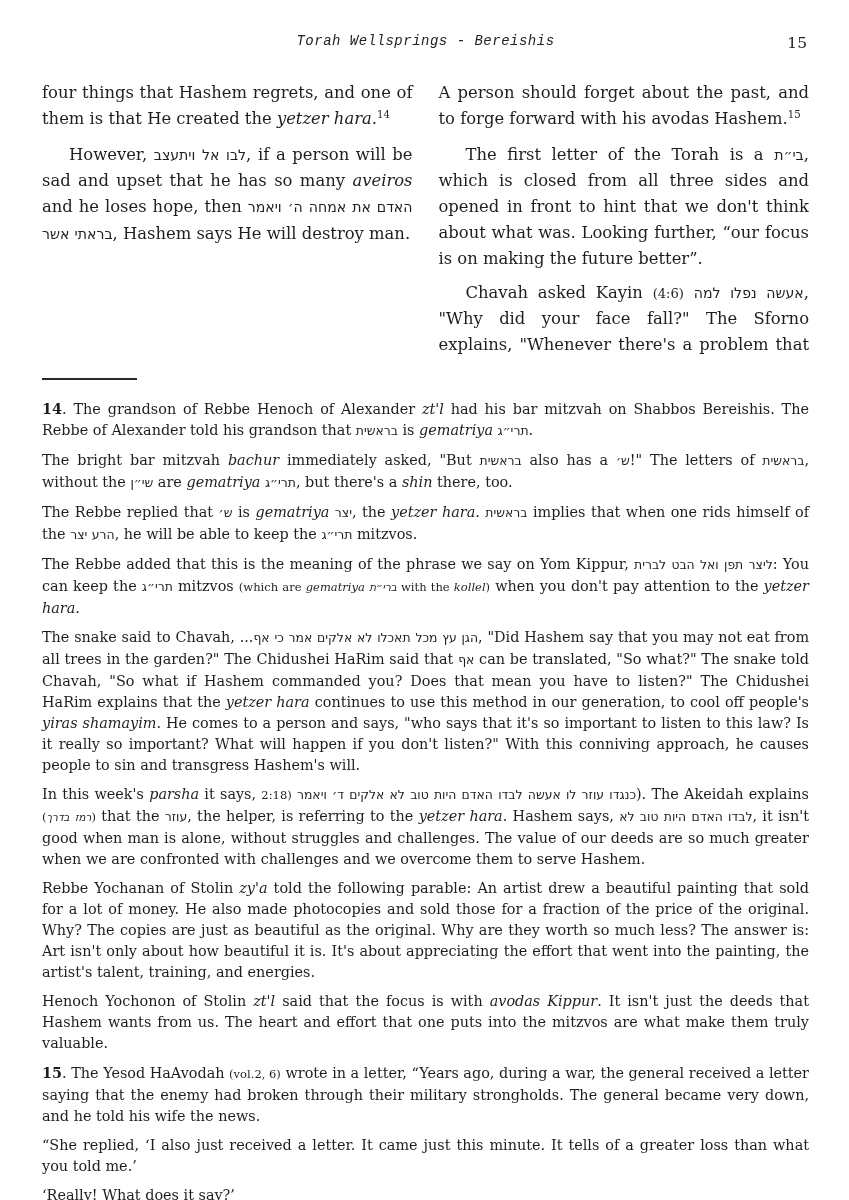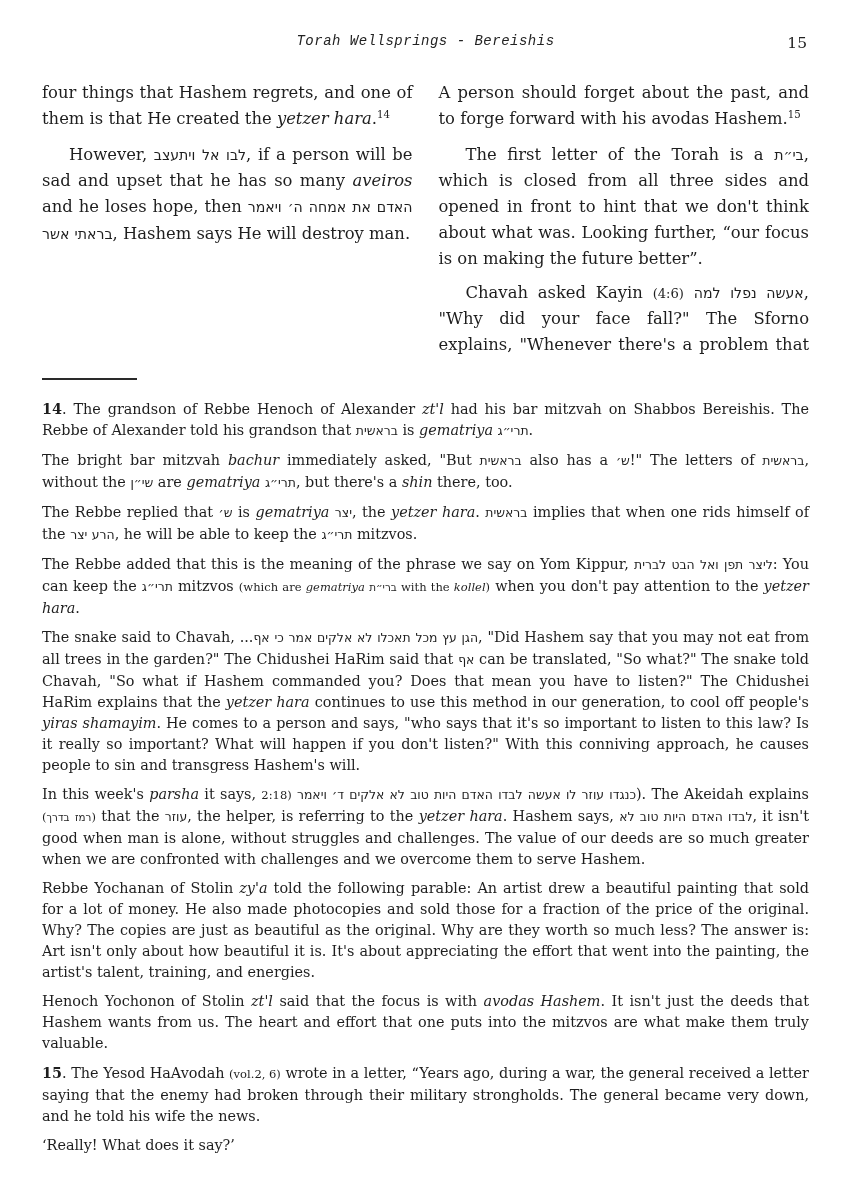--- a/index.html
+++ b/index.html
@@ -23,21 +23,21 @@
   .main-p.indent{text-indent:27px;}
   .main-p.cont{text-align-last:justify;}
   .fn-sep{width:95px;border:0;border-top:2px solid #2a2a2a;margin:20px 0 18px 0;}
   .footnotes{text-align:justify;font-size:14.4px;line-height:21px;}
   .fn-p{margin:0 0 8px 0;}
   .seg-i{font-style:italic;}
   .seg-b{font-weight:bold;}
   .seg-s{font-size:.8em;}
   .seg-si{font-size:.8em;font-style:italic;}
   .seg-h{font-family:"DejaVu Sans","Liberation Sans",sans-serif;font-size:.86em;}
-  .seg-sh{font-family:"DejaVu Sans","Liberation Sans",sans-serif;font-size:.72em;}
+  .seg-sh{font-family:"DejaVu Sans","Liberation Sans",sans-serif;font-size:.72em;font-style:italic;}
   .seg-sup{font-size:.62em;position:relative;top:-.55em;}
   .hw{direction:rtl;unicode-bidi:isolate;}
 </style>
 </head>
 <body>
 
 <div class="page">
   <div class="header">
     <span class="header-title">Torah Wellsprings - Bereishis</span>
     <span class="page-number">15</span>
@@ -58,17 +58,18 @@
   <hr class="fn-sep">
 
   <section class="footnotes" id="footnotes">
       <p class="fn-p"><span class="seg-b">14</span><span class="seg-n">. The grandson of Rebbe Henoch of Alexander </span><span class="seg-i">zt'l</span><span class="seg-n"> had his bar mitzvah on Shabbos Bereishis. The Rebbe of Alexander told his grandson that </span><span class="seg-h hw">בראשית</span><span class="seg-n"> is </span><span class="seg-i">gematriya</span><span class="seg-n"> </span><span class="seg-h hw">תרי״ג</span><span class="seg-n">.</span></p>
       <p class="fn-p"><span class="seg-n">The bright bar mitzvah </span><span class="seg-i">bachur</span><span class="seg-n"> immediately asked, "But </span><span class="seg-h hw">בראשית</span><span class="seg-n"> also has a </span><span class="seg-h hw">ש׳</span><span class="seg-n">!" The letters of </span><span class="seg-h hw">בראשית</span><span class="seg-n">, without the </span><span class="seg-h hw">שי״ן</span><span class="seg-n"> are </span><span class="seg-i">gematriya</span><span class="seg-n"> </span><span class="seg-h hw">תרי״ג</span><span class="seg-n">, but there's a </span><span class="seg-i">shin</span><span class="seg-n"> there, too.</span></p>
       <p class="fn-p"><span class="seg-n">The Rebbe replied that </span><span class="seg-h hw">ש׳</span><span class="seg-n"> is </span><span class="seg-i">gematriya</span><span class="seg-n"> </span><span class="seg-h hw">יצר</span><span class="seg-n">, the </span><span class="seg-i">yetzer hara</span><span class="seg-n">. </span><span class="seg-h hw">בראשית</span><span class="seg-n"> implies that when one rids himself of the </span><span class="seg-h hw">יצר</span> <span class="seg-h hw">הרע</span><span class="seg-n">, he will be able to keep the </span><span class="seg-h hw">תרי״ג</span><span class="seg-n"> mitzvos.</span></p>
       <p class="fn-p"><span class="seg-n">The Rebbe added that this is the meaning of the phrase we say on Yom Kippur, </span><span class="seg-h hw">לברית</span> <span class="seg-h hw">הבט</span> <span class="seg-h hw">ואל</span> <span class="seg-h hw">תפן</span> <span class="seg-h hw">ליצר</span><span class="seg-n">: You can keep the </span><span class="seg-h hw">תרי״ג</span><span class="seg-n"> mitzvos </span><span class="seg-s">(which are </span><span class="seg-si">gematriya</span><span class="seg-s"> </span><span class="seg-sh hw">ברי״ת</span><span class="seg-s"> with the </span><span class="seg-si">kollel</span><span class="seg-s">)</span><span class="seg-n"> when you don't pay attention to the </span><span class="seg-i">yetzer hara</span><span class="seg-n">.</span></p>
       <p class="fn-p"><span class="seg-n">The snake said to Chavah, ...</span><span class="seg-h hw">אף</span> <span class="seg-h hw">כי</span> <span class="seg-h hw">אמר</span> <span class="seg-h hw">אלקים</span> <span class="seg-h hw">לא</span> <span class="seg-h hw">תאכלו</span> <span class="seg-h hw">מכל</span> <span class="seg-h hw">עץ</span> <span class="seg-h hw">הגן</span><span class="seg-n">, "Did Hashem say that you may not eat from all trees in the garden?" The Chidushei HaRim said that </span><span class="seg-h hw">אף</span><span class="seg-n"> can be translated, "So what?" The snake told Chavah, "So what if Hashem commanded you? Does that mean you have to listen?" The Chidushei HaRim explains that the </span><span class="seg-i">yetzer hara</span><span class="seg-n"> continues to use this method in our generation, to cool off people's </span><span class="seg-i">yiras shamayim</span><span class="seg-n">. He comes to a person and says, "who says that it's so important to listen to this law? Is it really so important? What will happen if you don't listen?" With this conniving approach, he causes people to sin and transgress Hashem's will.</span></p>
       <p class="fn-p"><span class="seg-n">In this week's </span><span class="seg-i">parsha</span><span class="seg-n"> it says, </span><span class="seg-s">2:18)</span><span class="seg-n"> </span><span class="seg-h hw">ויאמר</span> <span class="seg-h hw">ד׳</span> <span class="seg-h hw">אלקים</span> <span class="seg-h hw">לא</span> <span class="seg-h hw">טוב</span> <span class="seg-h hw">היות</span> <span class="seg-h hw">האדם</span> <span class="seg-h hw">לבדו</span> <span class="seg-h hw">אעשה</span> <span class="seg-h hw">לו</span> <span class="seg-h hw">עוזר</span> <span class="seg-h hw">כנגדו</span><span class="seg-n">). The Akeidah explains </span><span class="seg-s">(</span><span class="seg-sh hw">בדרך</span> <span class="seg-sh hw">רמז</span><span class="seg-s">)</span><span class="seg-n"> that the </span><span class="seg-h hw">עוזר</span><span class="seg-n">, the helper, is referring to the </span><span class="seg-i">yetzer hara</span><span class="seg-n">. Hashem says, </span><span class="seg-h hw">לא</span> <span class="seg-h hw">טוב</span> <span class="seg-h hw">היות</span> <span class="seg-h hw">האדם</span> <span class="seg-h hw">לבדו</span><span class="seg-n">, it isn't good when man is alone, without struggles and challenges. The value of our deeds are so much greater when we are confronted with challenges and we overcome them to serve Hashem.</span></p>
       <p class="fn-p"><span class="seg-n">Rebbe Yochanan of Stolin </span><span class="seg-i">zy'a</span><span class="seg-n"> told the following parable: An artist drew a beautiful painting that sold for a lot of money. He also made photocopies and sold those for a fraction of the price of the original. Why? The copies are just as beautiful as the original. Why are they worth so much less? The answer is: Art isn't only about how beautiful it is. It's about appreciating the effort that went into the painting, the artist's talent, training, and energies.</span></p>
-      <p class="fn-p"><span class="seg-n">Henoch Yochonon of Stolin </span><span class="seg-i">zt'l</span><span class="seg-n"> said that the focus is with </span><span class="seg-i">avodas Hashem</span><span class="seg-n">. It isn't just the deeds that Hashem wants from us. The heart and effort that one puts into the mitzvos are what make them truly valuable.</span></p>
+      <p class="fn-p"><span class="seg-n">Henoch Yochonon of Stolin </span><span class="seg-i">zt'l</span><span class="seg-n"> said that the focus is with </span><span class="seg-i">avodas Kippur</span><span class="seg-n">. It isn't just the deeds that Hashem wants from us. The heart and effort that one puts into the mitzvos are what make them truly valuable.</span></p>
       <p class="fn-p"><span class="seg-b">15</span><span class="seg-n">. The Yesod HaAvodah </span><span class="seg-s">(vol.2, 6)</span><span class="seg-n"> wrote in a letter, “Years ago, during a war, the general received a letter saying that the enemy had broken through their military strongholds. The general became very down, and he told his wife the news.</span></p>
+      <p class="fn-p"><span class="seg-n">“She replied, ‘I also just received a letter. It came just this minute. It tells of a greater loss than what you told me.’</span></p>
       <p class="fn-p"><span class="seg-n">‘Really! What does it say?’</span></p>
     </section>
 </div>
 
 </body></html>

